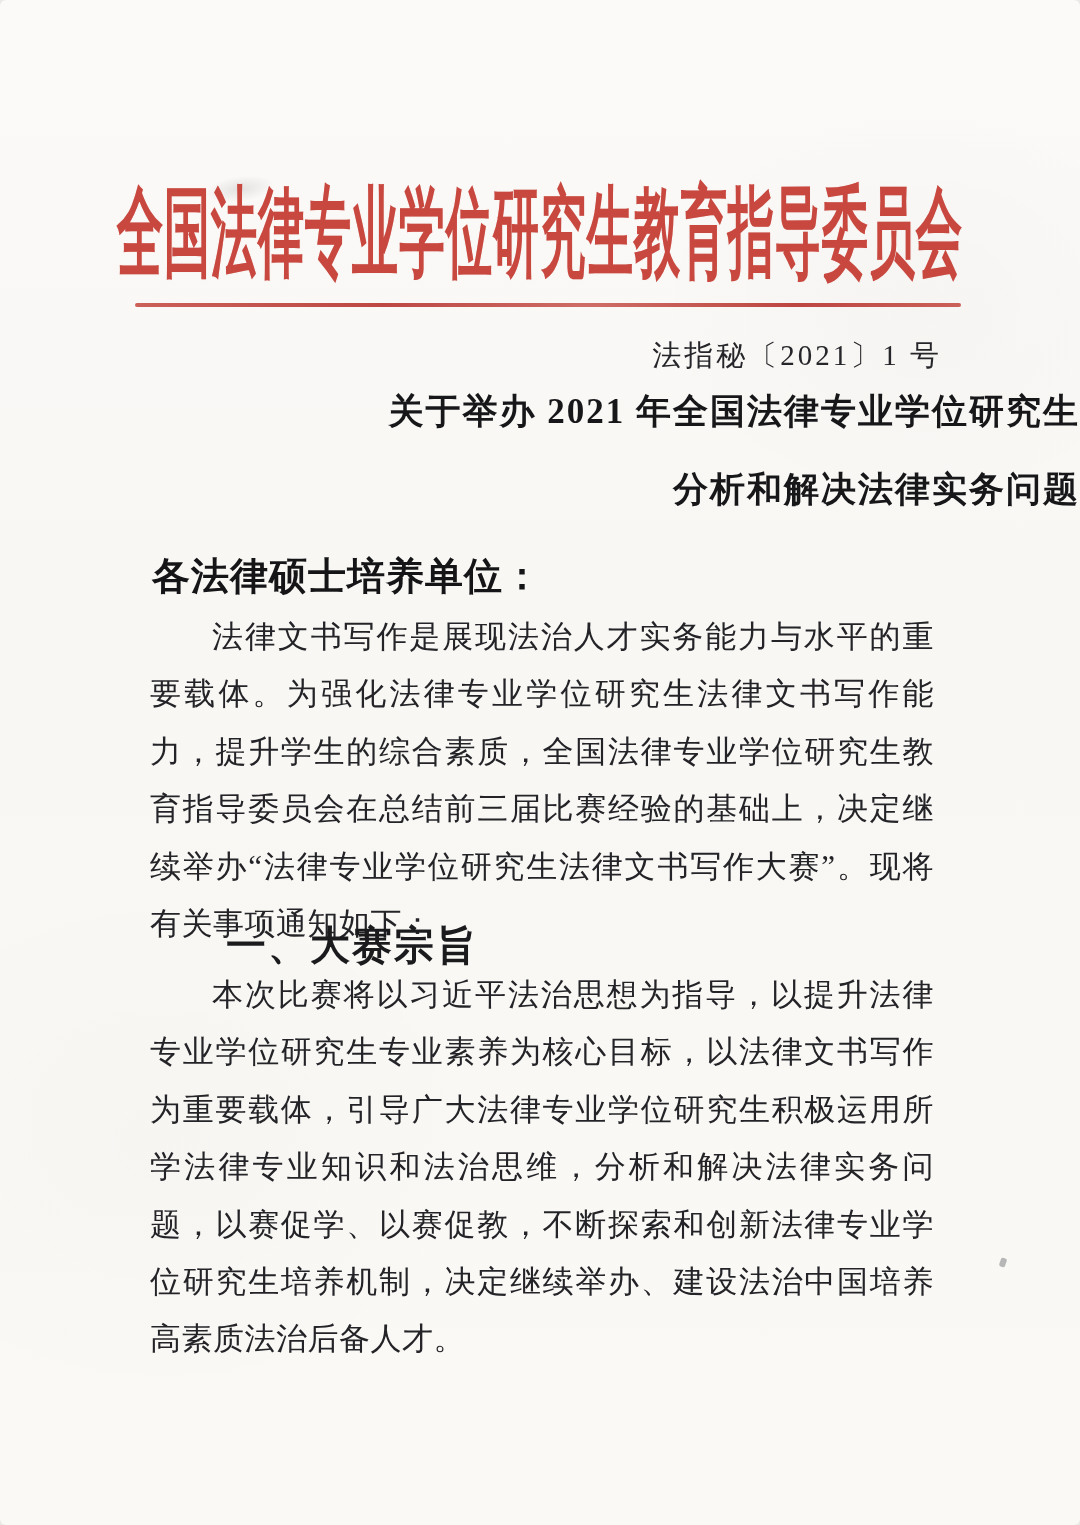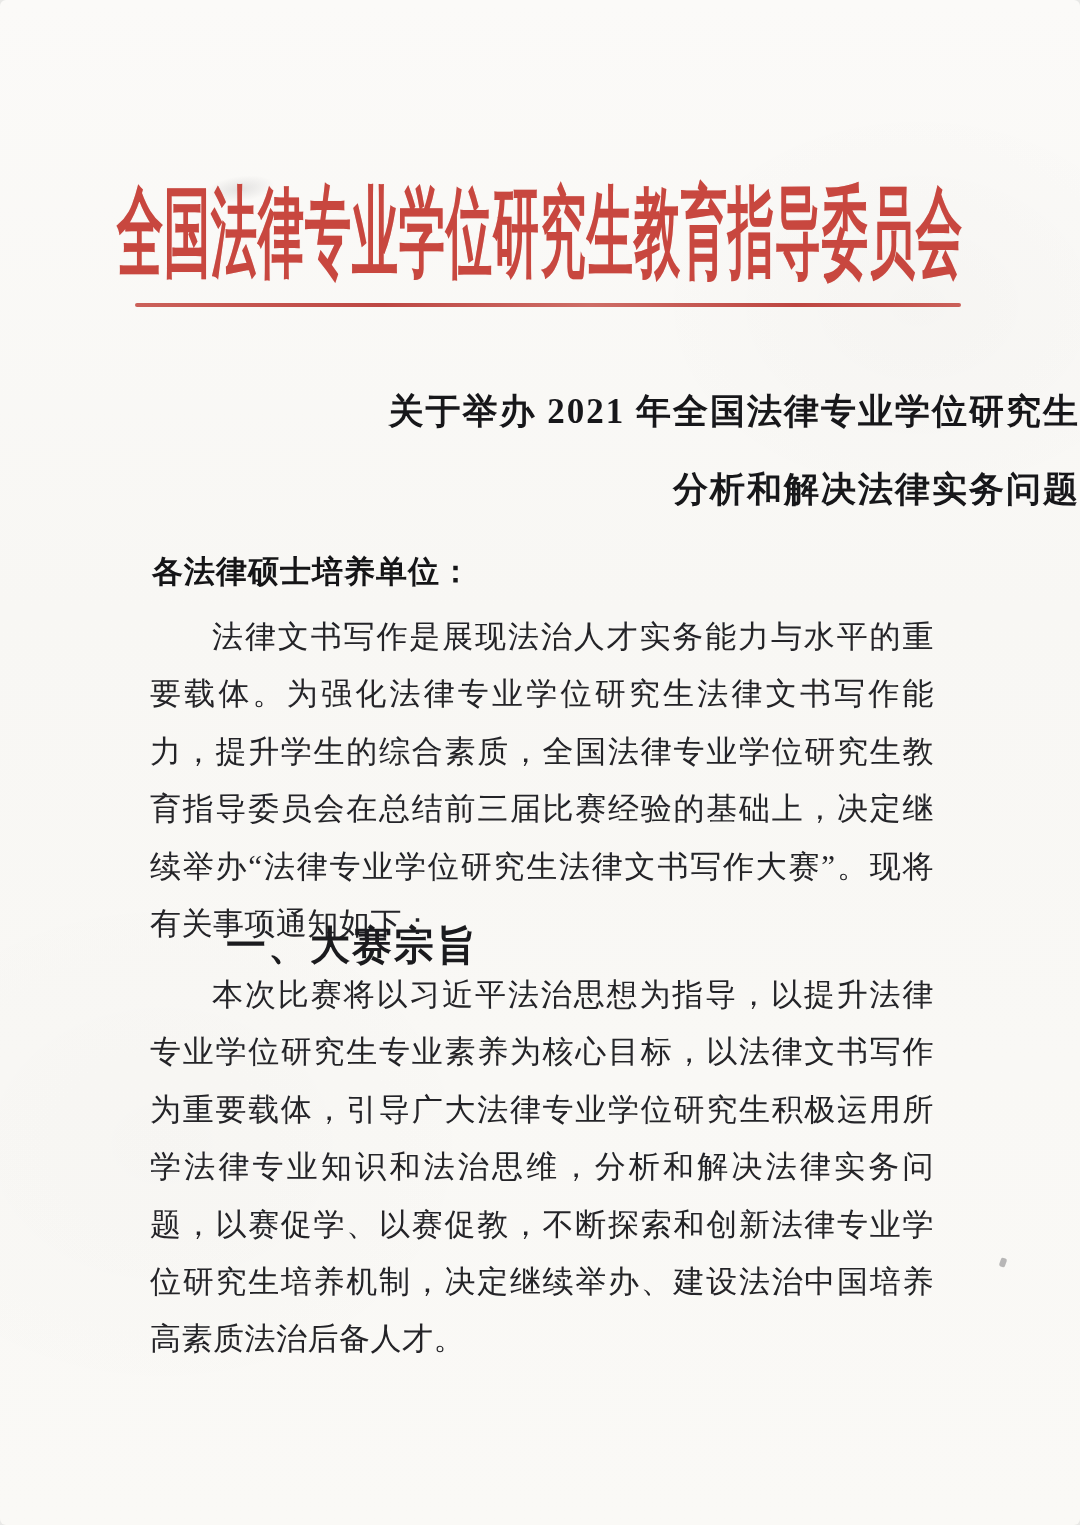--- a/index.html
+++ b/index.html
@@ -51,21 +51,21 @@
     font-weight:700;
     font-size:35px;
     letter-spacing:2px;
     color:#17171a;
   }
   .notice-title.line1{top:388px;}
   .notice-title.line2{top:466px;}
   .salutation{
     position:absolute;top:551px;left:152px;
     font-family:"Liberation Sans","DejaVu Sans",sans-serif;
-    font-weight:700;font-size:31px;letter-spacing:1px;
+    font-weight:700;font-size:38px;letter-spacing:1px;
     color:#151517;
   }
   .body-para{
     position:absolute;left:150px;width:784px;
     font-size:31px;line-height:57.4px;
     letter-spacing:0.5px;
     text-indent:2em;
     text-align:justify;
     text-justify:inter-character;
     color:#242428;
@@ -99,20 +99,21 @@
 <div class="page">
 
   <div class="scan-smudge"></div>
 
   <div class="org-title-wrap">
     <div class="org-title">全国法律专业学位研究生教育指导委员会</div>
   </div>
 
   <div class="red-divider"></div>
 
+  <div class="doc-number">法指秘〔2021〕1 号</div>
 
   <div class="notice-title line1">关于举办 2021 年全国法律专业学位研究生</div>
 
   <div class="notice-title line2">分析和解决法律实务问题</div>
 
   <div class="salutation">各法律硕士培养单位：</div>
 
   <div class="body-para para-intro">法律文书写作是展现法治人才实务能力与水平的重要载体。为强化法律专业学位研究生法律文书写作能力，提升学生的综合素质，全国法律专业学位研究生教育指导委员会在总结前三届比赛经验的基础上，决定继续举办“法律专业学位研究生法律文书写作大赛”。现将有关事项通知如下：</div>
 
   <div class="section-heading heading-1">一、大赛宗旨</div>

